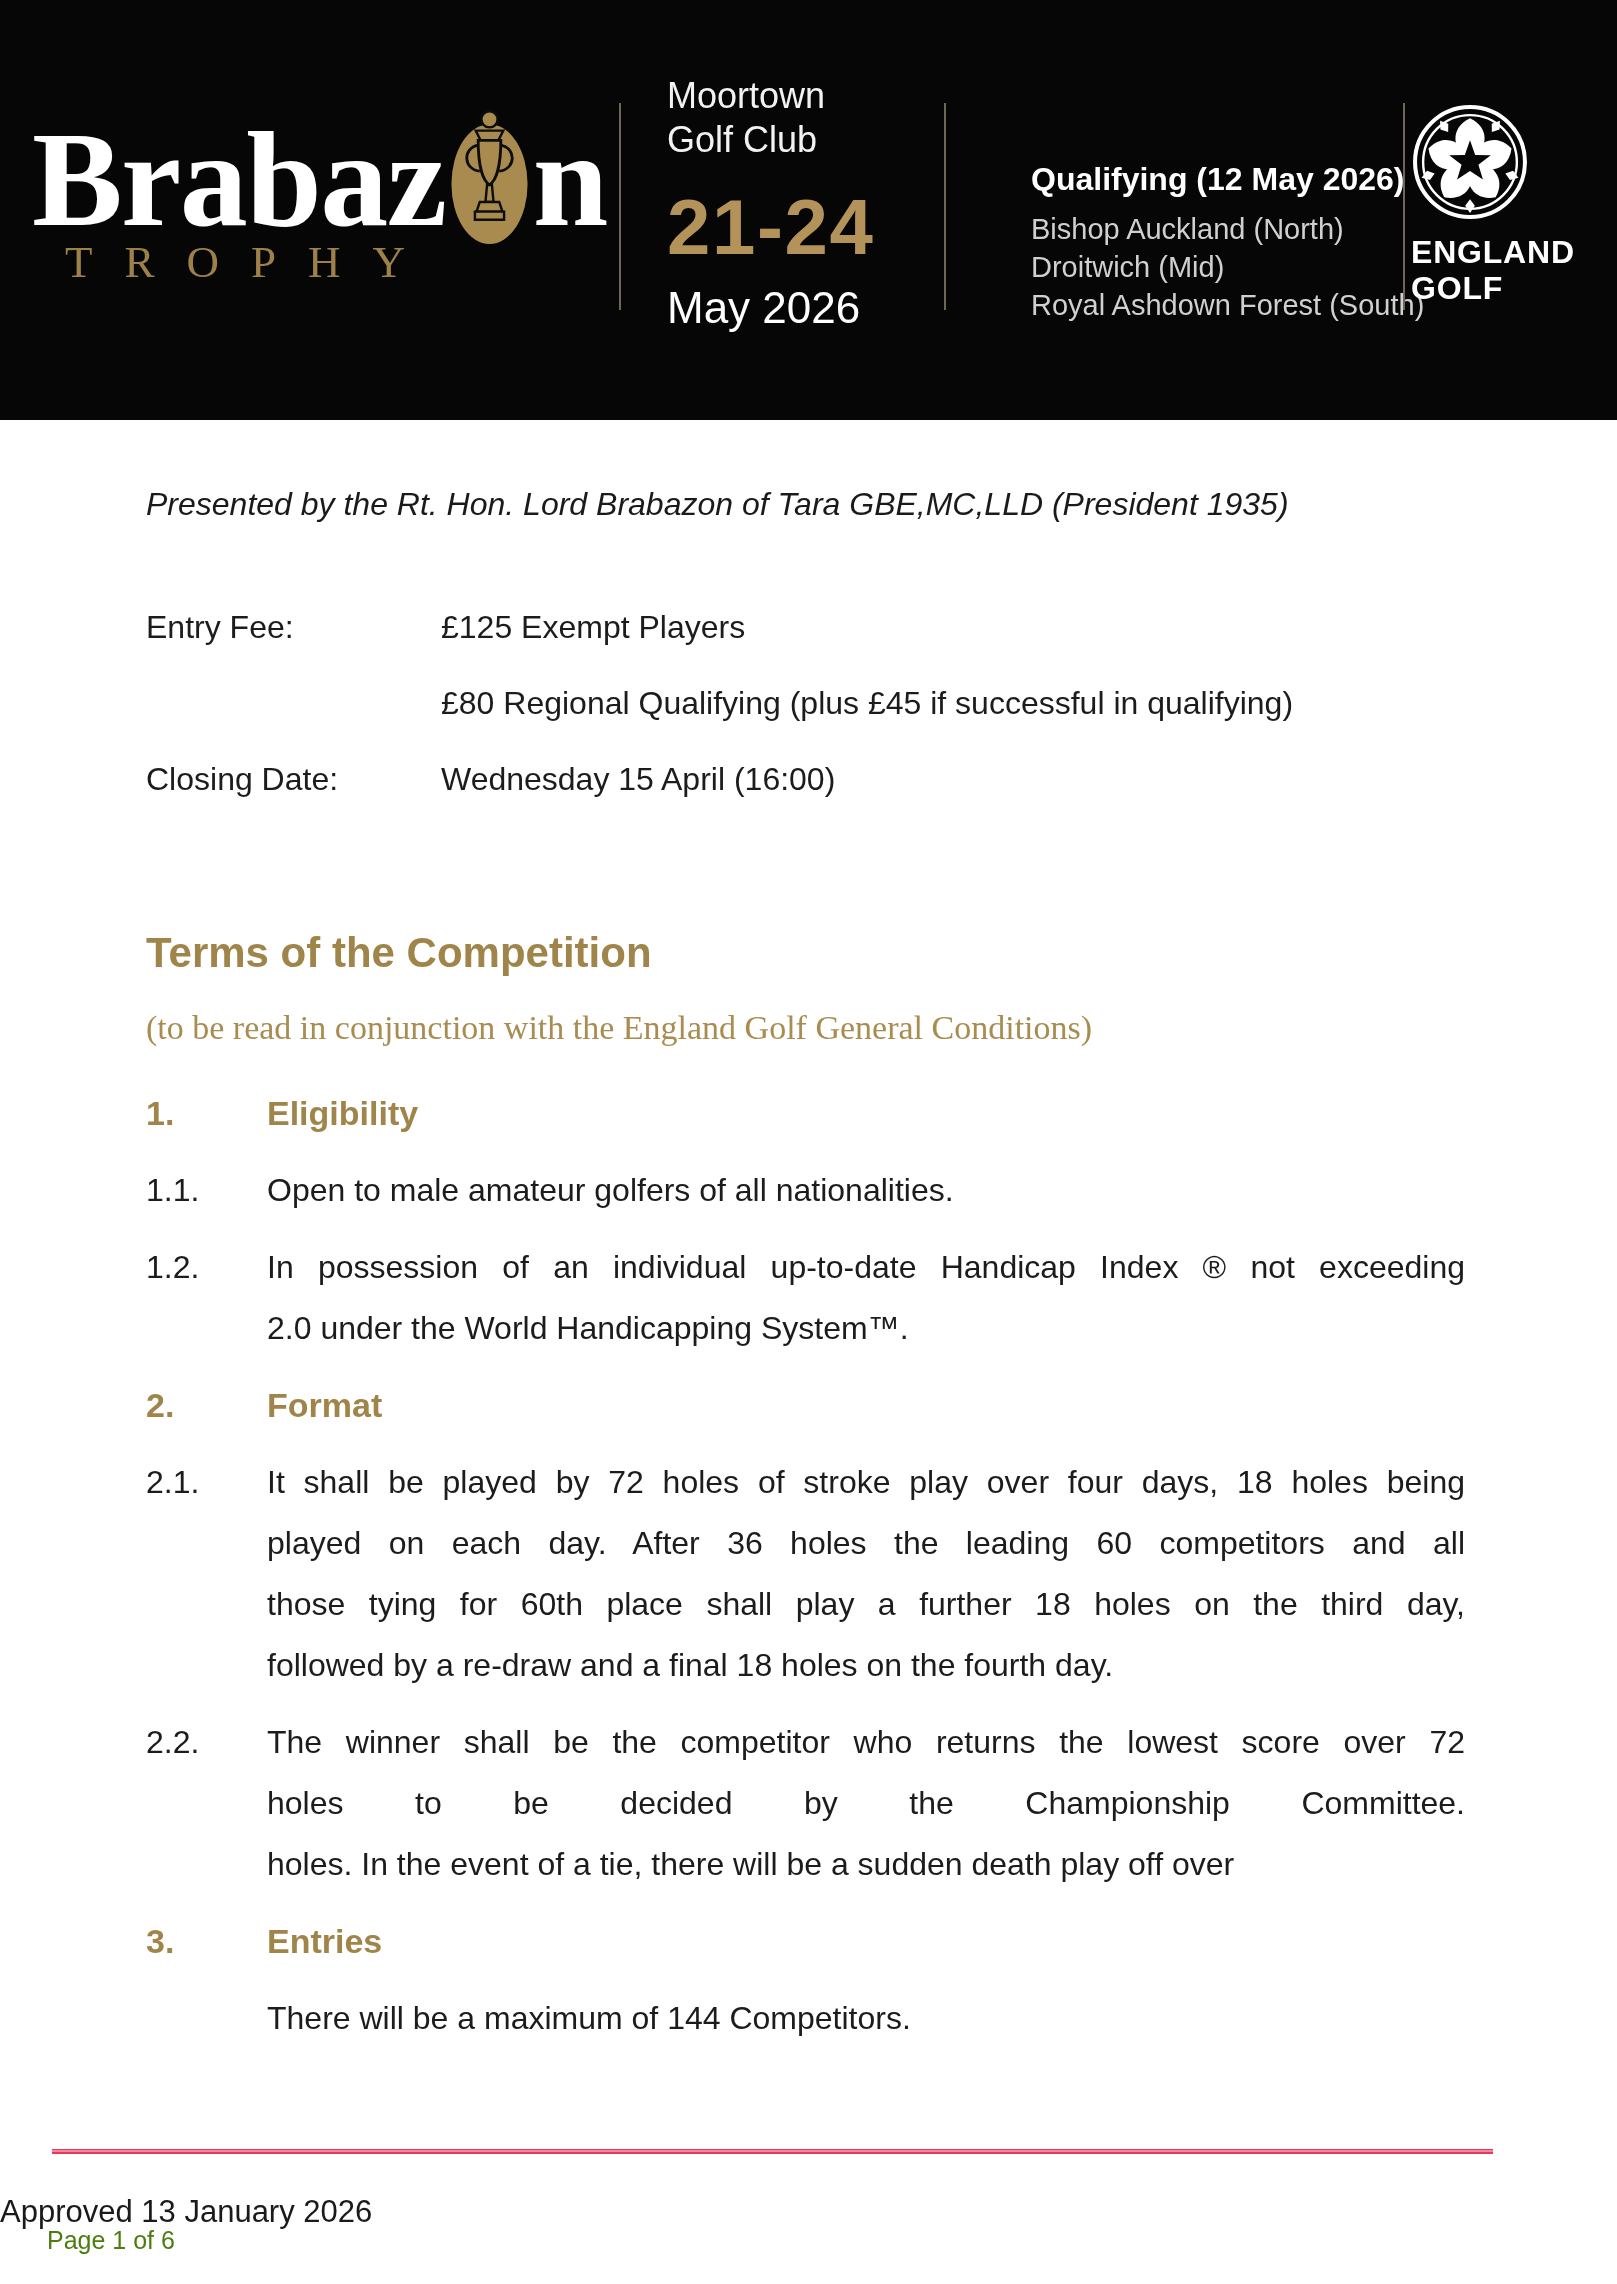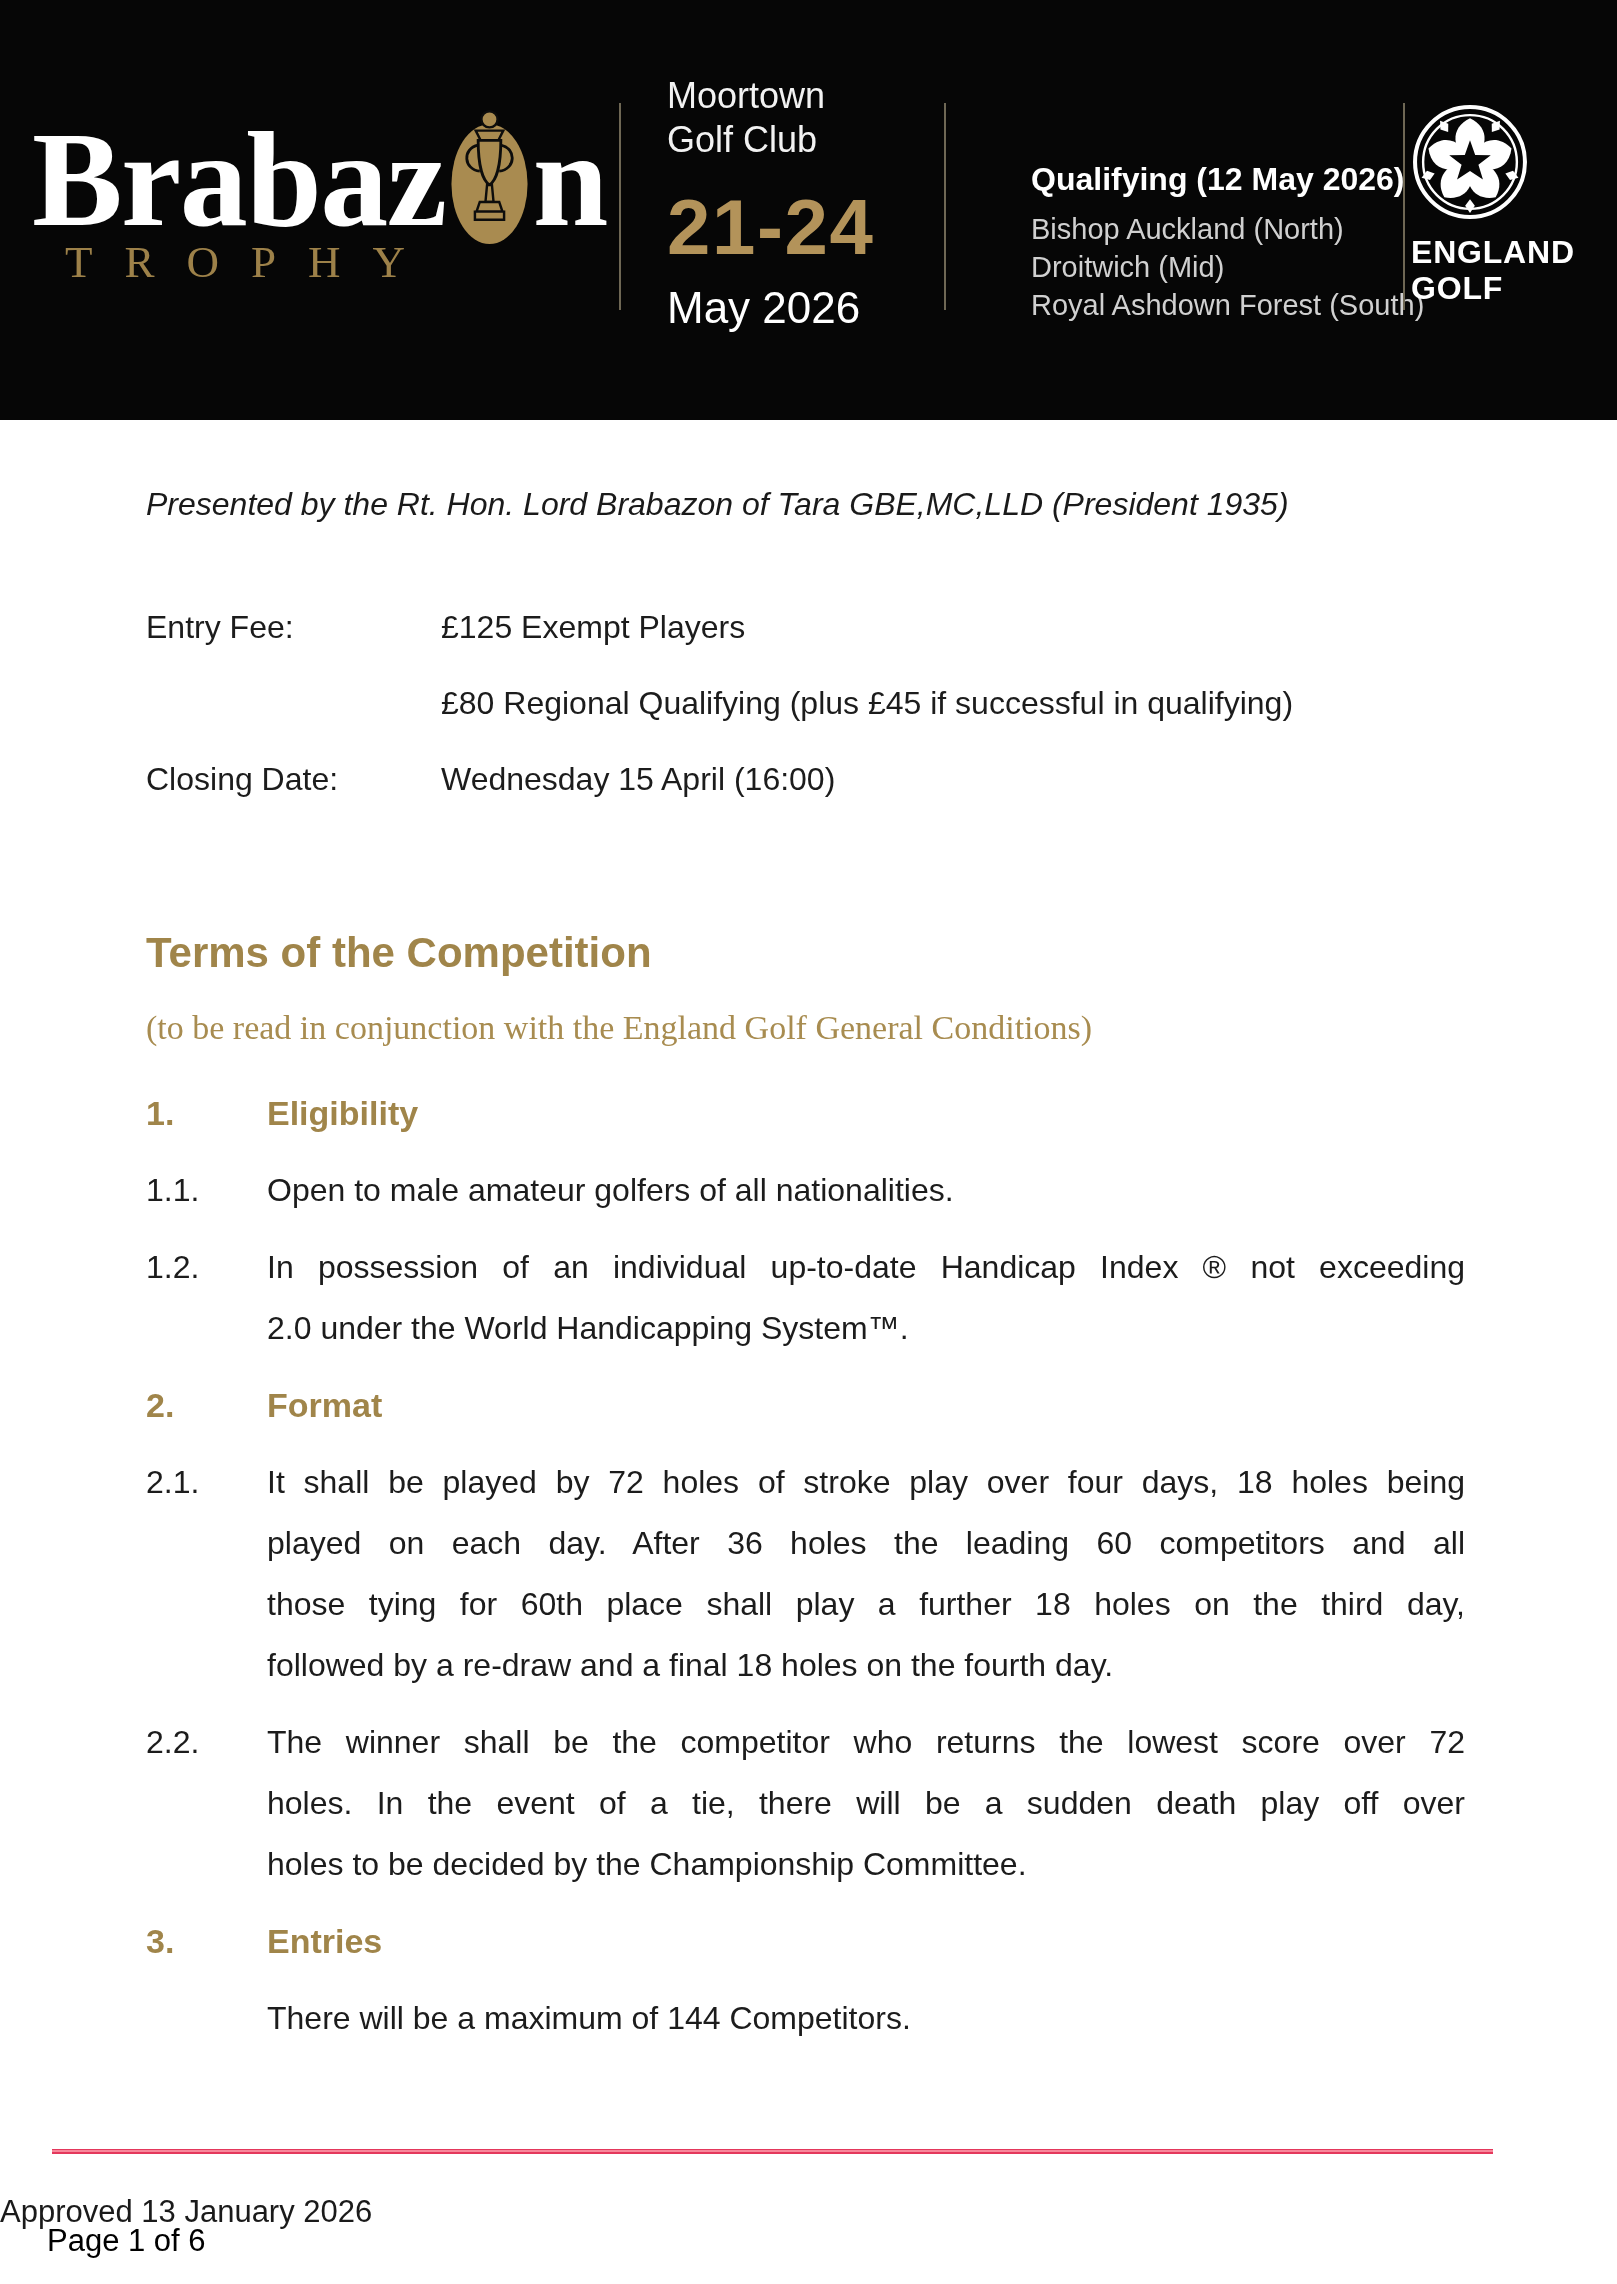--- a/index.html
+++ b/index.html
@@ -36,21 +36,21 @@
   .t-section{position:relative;padding-left:121px;margin-bottom:16px;color:#a0854a;
     font-weight:bold;font-size:34px;line-height:61px;}
   .t-item{position:relative;padding-left:121px;margin-bottom:16px;font-size:32px;}
   .t-num{position:absolute;left:0;top:0;line-height:61px;}
   .t-line{line-height:61px;}
   .t-line:not(:last-child){text-align:justify;text-align-last:justify;}
   
   .footer-rule{left:52px;top:2149px;width:1441px;height:4.9px;
     background:linear-gradient(180deg,#e4385c 0 25%,#f8879b 25% 70%,#e4385c 70% 100%);}
   .approved{left:0;top:2193px;width:1492px;text-align:left;font-size:31px;line-height:37px;color:#1a1a1a;}
-  .pagenum{left:47px;top:2222px;font-size:31px;line-height:37px;color:#000000;}
+  .pagenum{left:47px;top:2222px;font-size:25px;line-height:37px;color:#4d7c0f;}
 </style>
 </head>
 <body>
 
 <div class="header">
 
   <div class="brand">
     <span>Brabaz</span><svg width="81" height="146" viewBox="0 0 100 180">
       <ellipse cx="50" cy="100" rx="47" ry="74" fill="#a98b50"></ellipse>
       <circle cx="50" cy="20" r="10" fill="#a98b50" stroke="#0d0d0c" stroke-width="3"></circle>
@@ -150,22 +150,22 @@
         <div class="t-line">It shall be played by 72 holes of stroke play over four days, 18 holes being</div>
         <div class="t-line">played on each day. After 36 holes the leading 60 competitors and all</div>
         <div class="t-line">those tying for 60th place shall play a further 18 holes on the third day,</div>
         <div class="t-line">followed by a re-draw and a final 18 holes on the fourth day.</div>
       </div>
     </div>
     <div class="t-item">
       <span class="t-num">2.2.</span>
       <div class="t-lines">
         <div class="t-line">The winner shall be the competitor who returns the lowest score over 72</div>
+        <div class="t-line">holes to be decided by the Championship Committee.</div>
         <div class="t-line">holes. In the event of a tie, there will be a sudden death play off over</div>
-        <div class="t-line">holes to be decided by the Championship Committee.</div>
       </div>
     </div>
     <div class="t-section"><span class="t-num">3.</span><span>Entries</span></div>
     <div class="t-item">
       <div class="t-lines">
         <div class="t-line">There will be a maximum of 144 Competitors.</div>
       </div>
     </div>
   </div>
 

